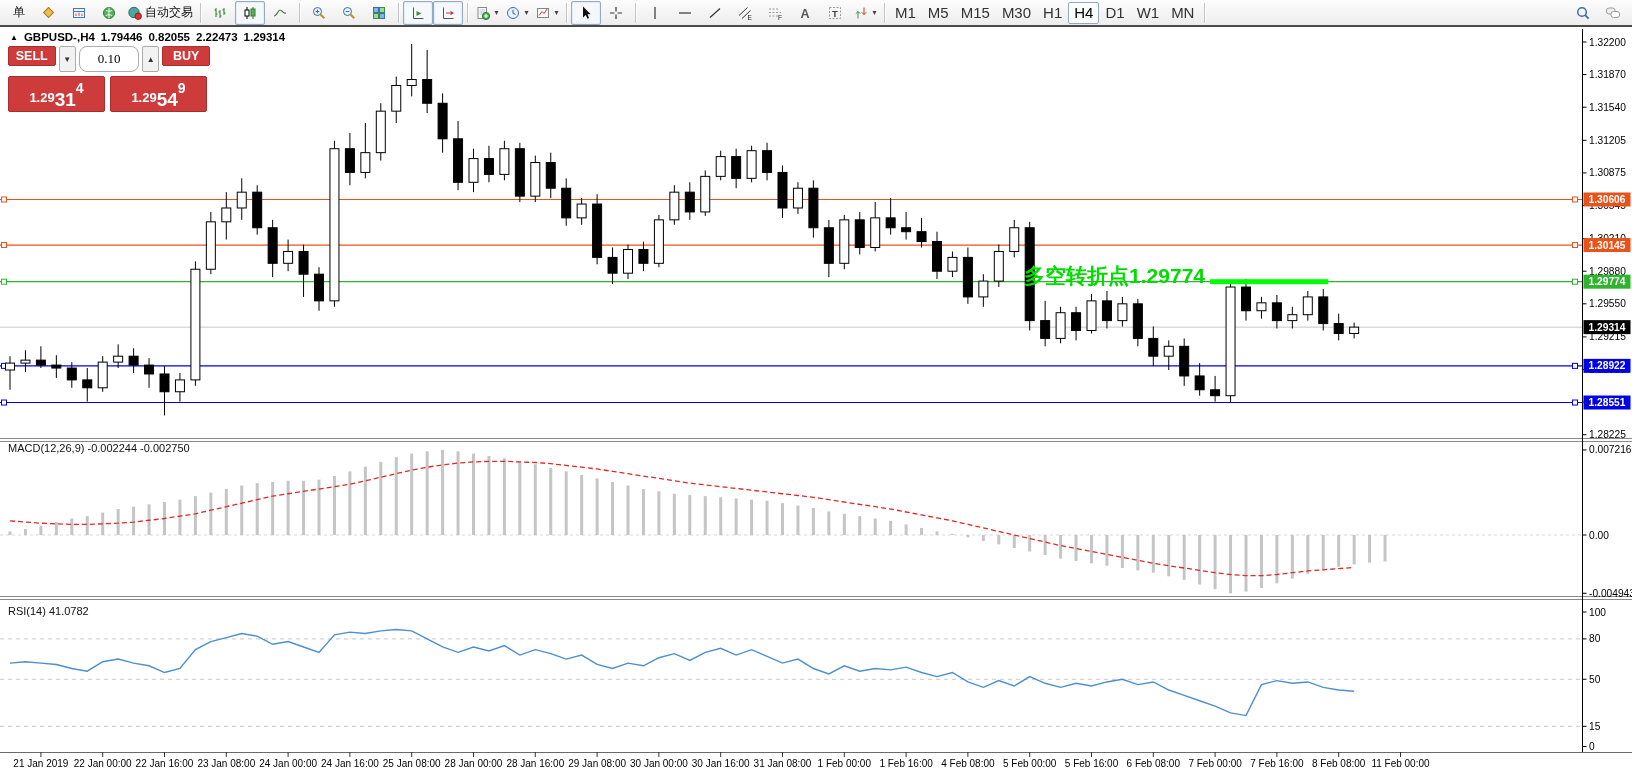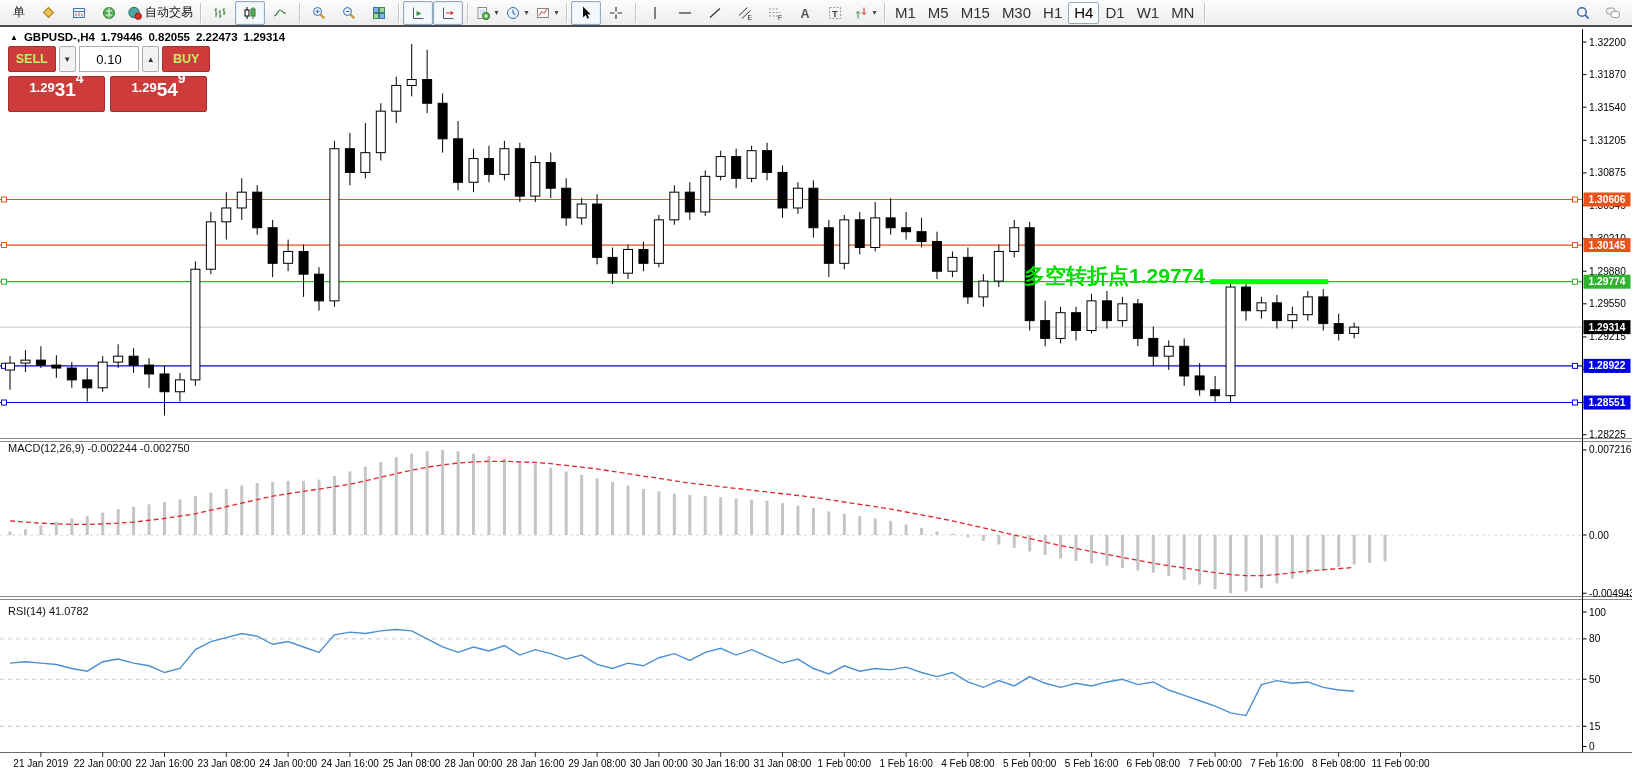--- a/index.html
+++ b/index.html
@@ -20,29 +20,29 @@
   .tb-tf.active{border-color:#96aabf;background:#fbfdff;color:#000;}
   .tb-right{margin-left:auto;display:flex;align-items:center;}
   
   #chart-svg{position:absolute;top:0;left:0;}
   .ohlc-title{position:absolute;top:31px;left:10px;font-size:11.5px;font-weight:600;color:#000;
     display:flex;gap:6px;align-items:center;}
   .ohlc-title .arr{font-size:8px;}
   
   .trade-panel{position:absolute;top:46px;left:8px;width:202px;}
   .tp-row{display:flex;gap:3px;align-items:stretch;}
-  .tp-btn{background:#ce3b3b;color:#bef264;font-size:12.5px;font-weight:600;width:49px;height:26px;
+  .tp-btn{background:#ce3b3b;color:#ffffff;font-size:12.5px;font-weight:600;width:49px;height:20px;
     display:flex;align-items:center;justify-content:center;border:1px solid #a82e2e;border-radius:2px;box-sizing:border-box;}
   .tp-spin{width:18px;height:26px;background:#f2f2f2;border:1px solid #acacac;border-radius:2px;
     display:flex;align-items:center;justify-content:center;font-size:8px;color:#333;box-sizing:border-box;}
   .tp-vol{width:60px;height:26px;border:1px solid #acacac;text-align:center;font-size:13px;
-    font-family:Liberation Sans, sans-serif;box-sizing:border-box;border-radius:0;}
+    font-family:Liberation Serif, serif;box-sizing:border-box;border-radius:8px;}
   .tp-prices{display:flex;gap:5px;margin-top:4px;}
   .tp-price{width:97px;height:36px;background:#ce3b3b;border:1px solid #a82e2e;border-radius:2px;color:#fff;
-    display:flex;align-items:flex-end;justify-content:center;box-sizing:border-box;padding-bottom:12px;}
+    display:flex;align-items:flex-end;justify-content:center;box-sizing:border-box;padding-bottom:2px;}
   .tp-price .pfx{font-size:13px;font-weight:700;margin-bottom:4px;}
   .tp-price .big{font-size:19px;font-weight:700;line-height:0.95;}
   .tp-price .sup{font-size:14px;font-weight:700;margin-bottom:13px;}
 </style>
 </head>
 <body>
 
 <div class="app">
   <svg id="chart-svg" width="1632" height="772" viewBox="0 0 1632 772">
       <rect x="0" y="29" width="1632" height="743" fill="#fff"></rect>

